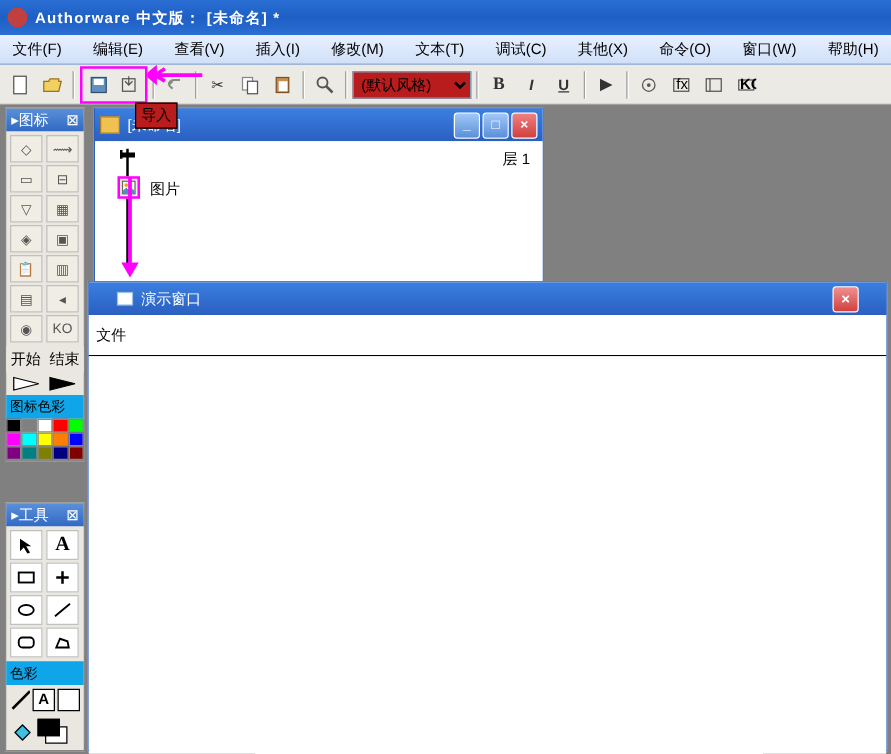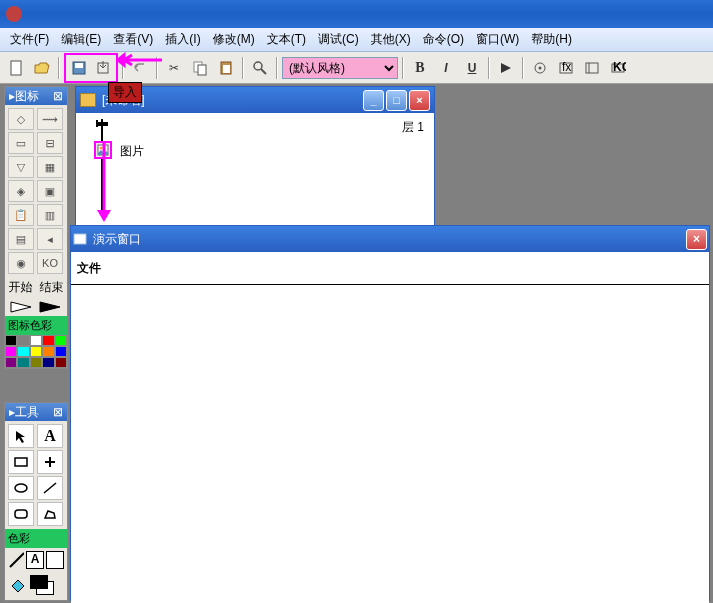--- a/index.html
+++ b/index.html
@@ -4,42 +4,42 @@
 <style>
 * { margin: 0; padding: 0; box-sizing: border-box; font-family: "Microsoft YaHei", SimSun, Arial, sans-serif; font-size: 12px; }
 body { background: #808080; width: 713px; height: 603px; overflow: hidden; position: relative; }
 
 
 .titlebar { background: linear-gradient(to bottom, #2a6fd4, #1e5fc4, #2a6fd4); height: 28px; display: flex; align-items: center; padding: 0 6px; color: #fff; font-weight: bold; }
 .titlebar .app-icon { width: 16px; height: 16px; background: #c04040; border-radius: 50%; margin-right: 6px; flex-shrink: 0; }
 .titlebar-text { letter-spacing: 1px; }
 
 
-.menubar { background: linear-gradient(to bottom, #e8f0ff, #d0e0f8); height: 24px; display: flex; align-items: center; padding: 0 4px; border-bottom: 1px solid #a0b8d8; }
+.menubar { background: linear-gradient(to bottom, #e8f0ff, #d0e0f8); height: 24px; display: flex; align-items: center; padding: 0 4px; border-bottom: 1px solid #a0b8d8; justify-content: space-between; }
 .menubar span { padding: 2px 6px; cursor: default; }
 
 
 .toolbar { background: #eceae5; height: 32px; display: flex; align-items: center; padding: 0 4px; border-bottom: 1px solid #a0a0a0; gap: 2px; }
 .tb-btn { width: 24px; height: 24px; display: flex; align-items: center; justify-content: center; border: 1px solid transparent; cursor: pointer; color: #333; }
 .tb-sep { width: 2px; height: 22px; border-left: 1px solid #a0a0a0; border-right: 1px solid #fff; margin: 0 2px; }
 .highlight-box { border: 2px solid #ff00ff !important; padding: 1px; display: flex; }
-.style-select { width: 116px; height: 22px; background: #f9a8d4; border: 1px solid #7f9db9; font-size: 12px; padding: 0 2px; }
+.style-select { width: 95px; height: 22px; background: #b91c1c; border: 1px solid #7f9db9; font-size: 12px; padding: 0 2px; }
 .tb-text { font-family: "Times New Roman", serif; font-weight: bold; font-size: 14px; }
 .arrow-annotation { position: absolute; left: 118px; top: 52px; width: 44px; height: 16px; pointer-events: none; }
 
 
 .icon-panel { position: absolute; left: 4px; top: 86px; width: 64px; background: #eae7e0; border: 1px solid #888; }
 .panel-title { background: linear-gradient(to bottom, #5a8fd8, #316ac5); color: #fff; height: 18px; display: flex; align-items: center; padding: 0 4px; font-size: 11px; }
 .panel-close { margin-left: auto; cursor: pointer; }
 .icon-grid { display: grid; grid-template-columns: 1fr 1fr; gap: 2px; padding: 3px; }
 .icon-cell { width: 26px; height: 22px; border: 1px solid #c0c0c0; background: #f0ede5; display: flex; align-items: center; justify-content: center; cursor: pointer; font-size: 11px; color: #555; }
 .section-label { display: flex; justify-content: space-around; font-size: 11px; padding: 2px 0; background: #eae7e0; }
 .flag-row { display: flex; justify-content: space-around; padding: 2px; }
 .flag { width: 26px; height: 14px; }
-.color-header { font-size: 11px; padding: 2px 3px; background: #22c55e; }
+.color-header { font-size: 11px; padding: 2px 3px; background: #0ea5e9; }
 .color-grid { display: grid; grid-template-columns: repeat(5, 1fr); }
 .color-cell { height: 11px; border: 1px solid #888; }
 
 
 .tool-panel { position: absolute; left: 4px; top: 402px; width: 64px; background: #eae7e0; border: 1px solid #888; }
 .tool-grid { display: grid; grid-template-columns: 1fr 1fr; gap: 2px; padding: 3px; }
 .tool-cell { width: 26px; height: 24px; border: 1px solid #c0c0c0; background: #fff; display: flex; align-items: center; justify-content: center; cursor: pointer; }
 .color-sample { display: flex; align-items: center; padding: 3px; gap: 2px; }
 .cs-box { width: 22px; height: 18px; border: 1px solid #000; }
 
@@ -54,31 +54,32 @@
 .flowline { position: absolute; left: 25px; top: 6px; width: 2px; height: 96px; background: #000; }
 .flow-hand { position: absolute; left: 18px; top: 4px; width: 16px; height: 10px; }
 .flow-icon { position: absolute; left: 18px; top: 28px; width: 18px; height: 18px; border: 2px solid #ff00ff; background: #f0ede5; display: flex; align-items: center; justify-content: center; }
 .flow-label { position: absolute; left: 44px; top: 30px; font-size: 12px; }
 .layer-label { position: absolute; right: 10px; top: 6px; font-size: 12px; text-align: right; }
 .import-tip { position: absolute; left: 108px; top: 82px; background: #b91c1c; border: 1px solid #000; padding: 1px 4px; font-size: 12px; z-index: 5; }
 .arrow-down { position: absolute; left: 94px; top: 142px; width: 20px; height: 80px; pointer-events: none; z-index: 4; }
 
 
 .presentation { position: absolute; left: 70px; top: 225px; width: 640px; height: 376px; background: #fff; border: 1px solid #2a5fc0; }
-.pres-titlebar { background: linear-gradient(to bottom, #3a7fe0, #2a5fc0); height: 26px; display: flex; align-items: center; padding: 0 2px; color: #fff; }
+.pres-titlebar { background: linear-gradient(to bottom, #3a7fe0, #2a5fc0); height: 26px; display: flex; align-items: center; padding: 0 22px; color: #fff; }
 .pres-titlebar .pres-icon { width: 14px; height: 14px; margin-right: 6px; }
 .pres-close { margin-left: auto; width: 21px; height: 21px; background: linear-gradient(to bottom, #f09090, #d04040); border: 1px solid #fff; border-radius: 3px; display: flex; align-items: center; justify-content: center; cursor: pointer; color: #fff; font-weight: bold; }
-.pres-menu { height: 22px; border-bottom: 1px solid #000; display: flex; align-items: center; padding: 16px 6px; background: #fff; font-weight: bold; }
+.pres-menu { height: 22px; border-bottom: 1px solid #000; display: flex; align-items: center; padding: 16px 6px; background: #fff; }
 .pres-body { background: #fff; height: calc(100% - 48px); }
 </style>
 </head>
 <body>
 
 <div class="titlebar">
   <div class="app-icon"></div>
+  <span class="titlebar-text">Authorware 中文版： [未命名]  *</span>
 </div>
 
 <div class="menubar">
   <span>文件(F)</span>
   <span>编辑(E)</span>
   <span>查看(V)</span>
   <span>插入(I)</span>
   <span>修改(M)</span>
   <span>文本(T)</span>
   <span>调试(C)</span>

